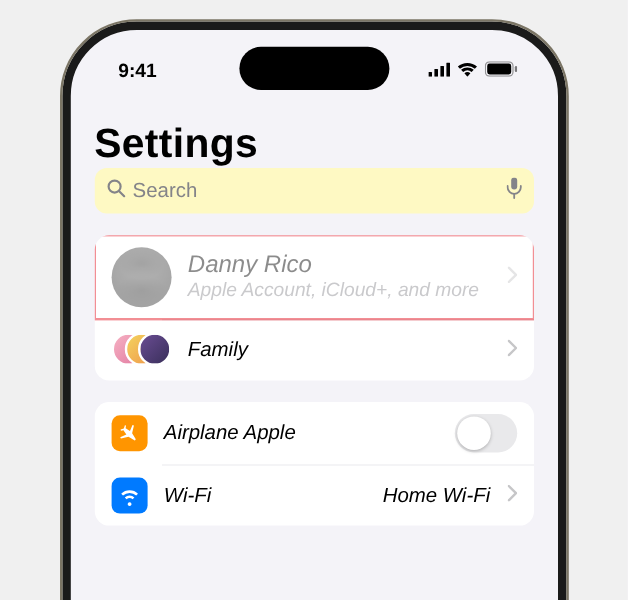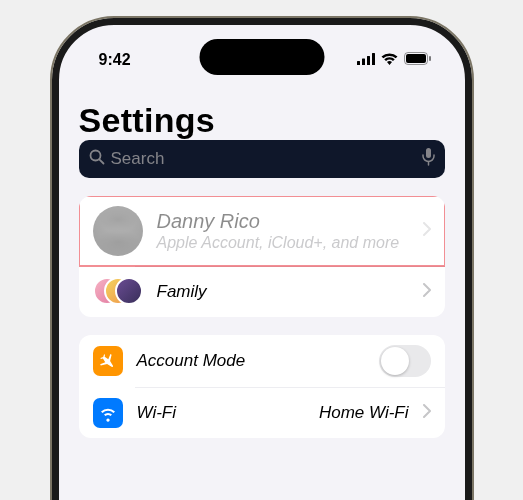--- a/index.html
+++ b/index.html
@@ -45,21 +45,21 @@
     }
     .status-right { display: flex; align-items: center; gap: 6px; }
     .content { padding: 24px 20px 0 20px; }
     .title {
       font-size: 34px;
       font-weight: 700;
       letter-spacing: 0.3px;
       margin-bottom: 0;
     }
     .search-bar {
-      background: #0f172a;
+      background: #fef9c3;
       border-radius: 10px;
       height: 38px;
       display: flex;
       align-items: center;
       padding: 0 10px;
       gap: 6px;
       margin-bottom: 18px;
     }
     .search-placeholder { color: #848489; font-size: 17px; flex: 1; }
     .group {
@@ -123,21 +123,21 @@
   </style>
 </head>
 <body>
 
 <div style="position:relative;">
 <div class="phone-frame">
 
   <div class="dynamic-island"></div>
 
   <div class="status-bar">
-    <span>9:42</span>
+    <span>9:41</span>
     <div class="status-right">
       <span>
         <svg width="18" height="12" viewBox="0 0 18 12">
               <rect x="0" y="8" width="3" height="4" rx="0.5" fill="#000"></rect>
               <rect x="5" y="5.5" width="3" height="6.5" rx="0.5" fill="#000"></rect>
               <rect x="10" y="3" width="3" height="9" rx="0.5" fill="#000"></rect>
               <rect x="15" y="0" width="3" height="12" rx="0.5" fill="#000"></rect>
             </svg>
       </span>
       <span>
@@ -207,21 +207,21 @@
     </div>
 
     <div class="group">
       <div class="row">
         <div class="app-icon airplane-bg">
           <svg width="20" height="20" viewBox="0 0 20 20">
                 <path d="M18 10 L12 8.5 L8 2 L6.5 2.5 L9 8.5 L4 9.5 L2.5 7.5 L1.5 8 L3 11 L1.5 14 L2.5 14.5 L4 12.5 L9 13.5 L6.5 19.5 L8 20 L12 13.5 L18 12 A1 1 0 0 0 18 10 Z" fill="#fff" transform="rotate(45 10 10) scale(0.85) translate(1.5 1.5)"></path>
               </svg>
         </div>
         <div class="row-main">
-          <span class="row-label">Account Mode</span>
+          <span class="row-label">Airplane Apple</span>
         </div>
         <div class="toggle"></div>
       </div>
       <div class="divider-inset"></div>
       <div class="row">
         <div class="app-icon wifi-bg">
           <svg width="20" height="20" viewBox="0 0 20 20">
                 <path d="M10 15.5 a1.6 1.6 0 1 0 0.001 0 Z M6 11.5 a6 6 0 0 1 8 0 l-1.5 1.5 a4 4 0 0 0 -5 0 Z M3 8.5 a10 10 0 0 1 14 0 l-1.5 1.5 a8 8 0 0 0 -11 0 Z" fill="#fff"></path>
               </svg>
         </div>

